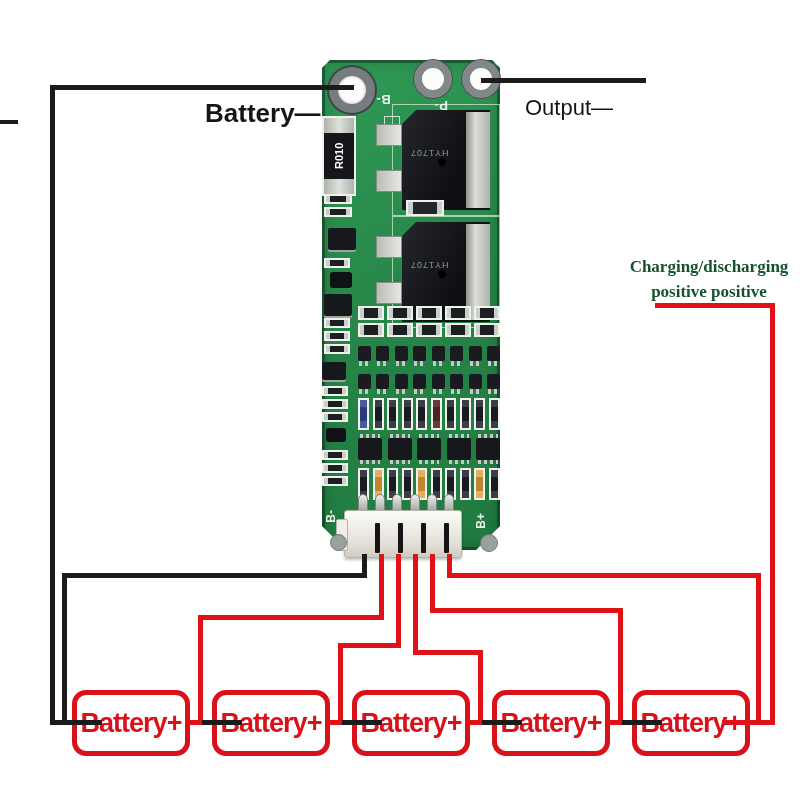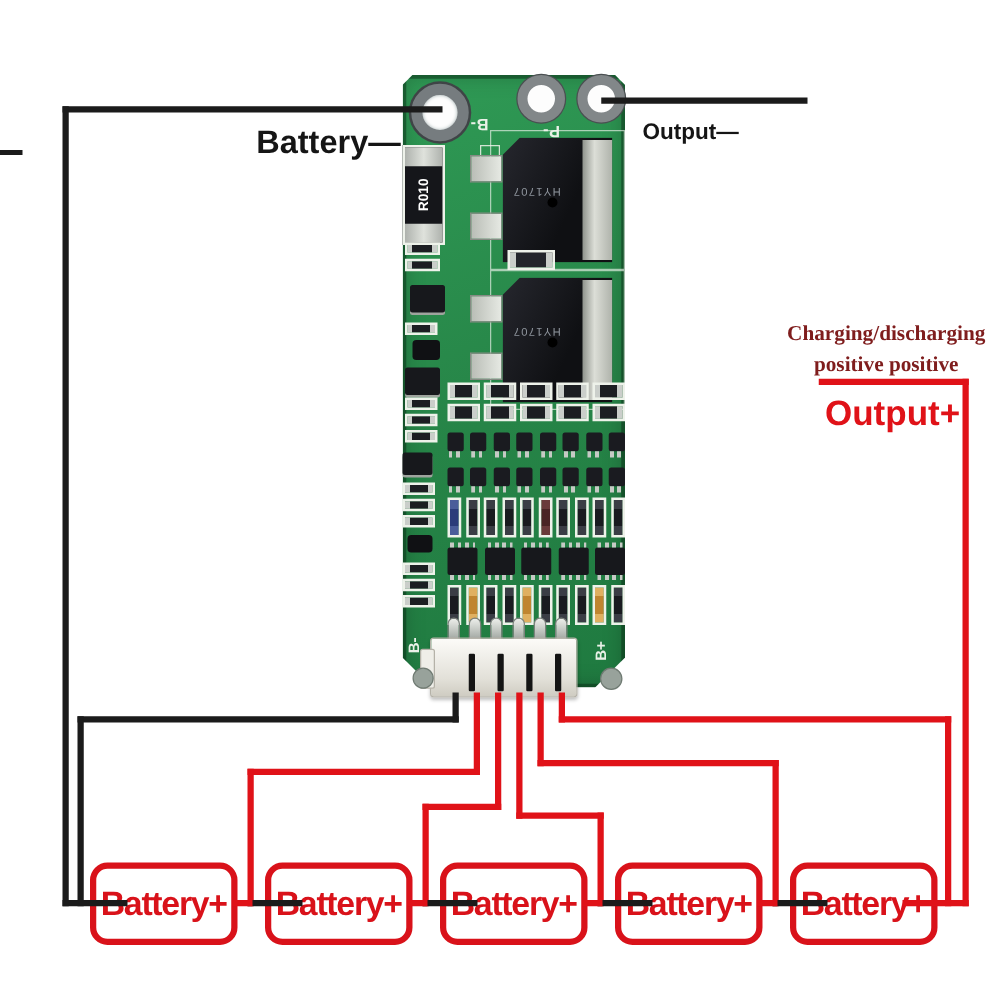--- a/index.html
+++ b/index.html
@@ -11,25 +11,25 @@
   .wr{background:#e01218;}
   .z4{z-index:4;}
   
   .bbox{position:absolute;top:690px;width:118px;height:66px;background:#fff;
         border:5px solid #d9121a;border-radius:14px;box-sizing:border-box;
         display:flex;align-items:center;justify-content:center;z-index:3;}
   .btxt{color:#d9121a;font-size:27px;font-weight:600;letter-spacing:-1px;white-space:nowrap;}
   
   .lbl{position:absolute;color:#151515;z-index:5;white-space:nowrap;text-align:center;}
   .lbl-bminus{left:205px;top:98px;font-size:26px;font-weight:600;}
-  .lbl-ominus{left:514px;top:95px;font-size:18px;font-weight:700;}
+  .lbl-ominus{left:525px;top:95px;font-size:22px;font-weight:400;}
   .lbl-oplus{left:660px;top:315px;font-size:28px;font-weight:600;color:#e01218;}
   .lbl-charge{left:618px;top:254px;width:182px;text-align:center;
               font-family:"Liberation Serif",serif;font-weight:bold;font-size:17px;
-              line-height:25px;color:#7f1d1d;}
+              line-height:25px;color:#14532d;}
   
   .pcb{position:absolute;left:322px;top:60px;width:178px;height:490px;z-index:1;}
   .pcb-bg{position:absolute;inset:0;background:linear-gradient(160deg,#2f9a55,#268447 55%,#1f7a40);
           clip-path:polygon(8px 0,170px 0,178px 8px,178px 466px,154px 490px,24px 490px,0 466px,0 8px);
           box-shadow:inset 0 0 0 3px rgba(6,40,18,.45), inset 0 0 18px rgba(0,0,0,.25);}
   .hole{position:absolute;border-radius:50%;background:#fdfdfd;box-sizing:border-box;}
   .hole-b{left:7px;top:7px;width:46px;height:46px;border:9px solid #767c7f;
           box-shadow:0 0 0 2px #3f4446, inset 0 0 3px #9aa;}
   .hole-p{width:38px;height:38px;border:8px solid #828789;box-shadow:0 0 0 1px #4a4f51;}
   .silk{position:absolute;color:#eaf1e8;font-size:13px;font-weight:bold;
@@ -300,15 +300,14 @@
   <div class="bbox" style="left:632px;">
     <span class="btxt">Battery+</span>
   </div>
 
   <div class="lbl lbl-bminus">Battery—</div>
   <div class="lbl lbl-ominus">Output—</div>
   <div class="lbl lbl-charge">
     <div>Charging/discharging</div>
     <div>positive positive</div>
   </div>
-  <div class="lbl lbl-oplus">Output+</div>
 
 </div>
 
 </body></html>

